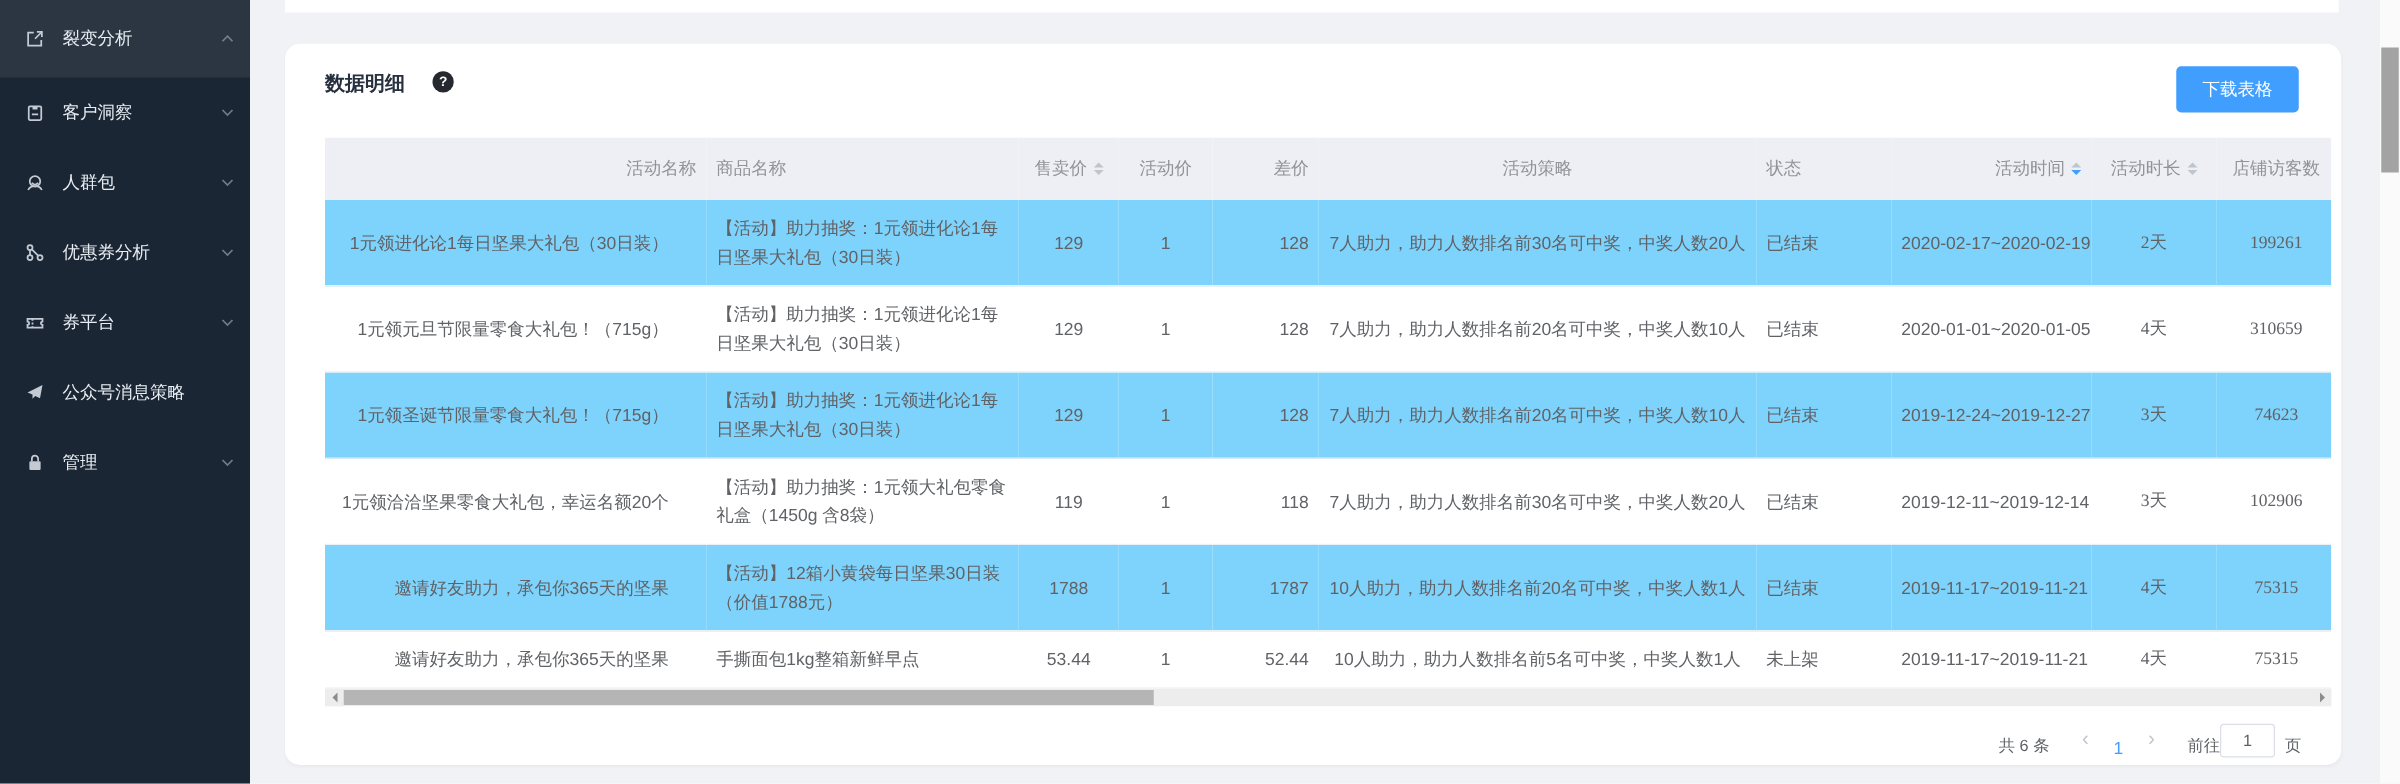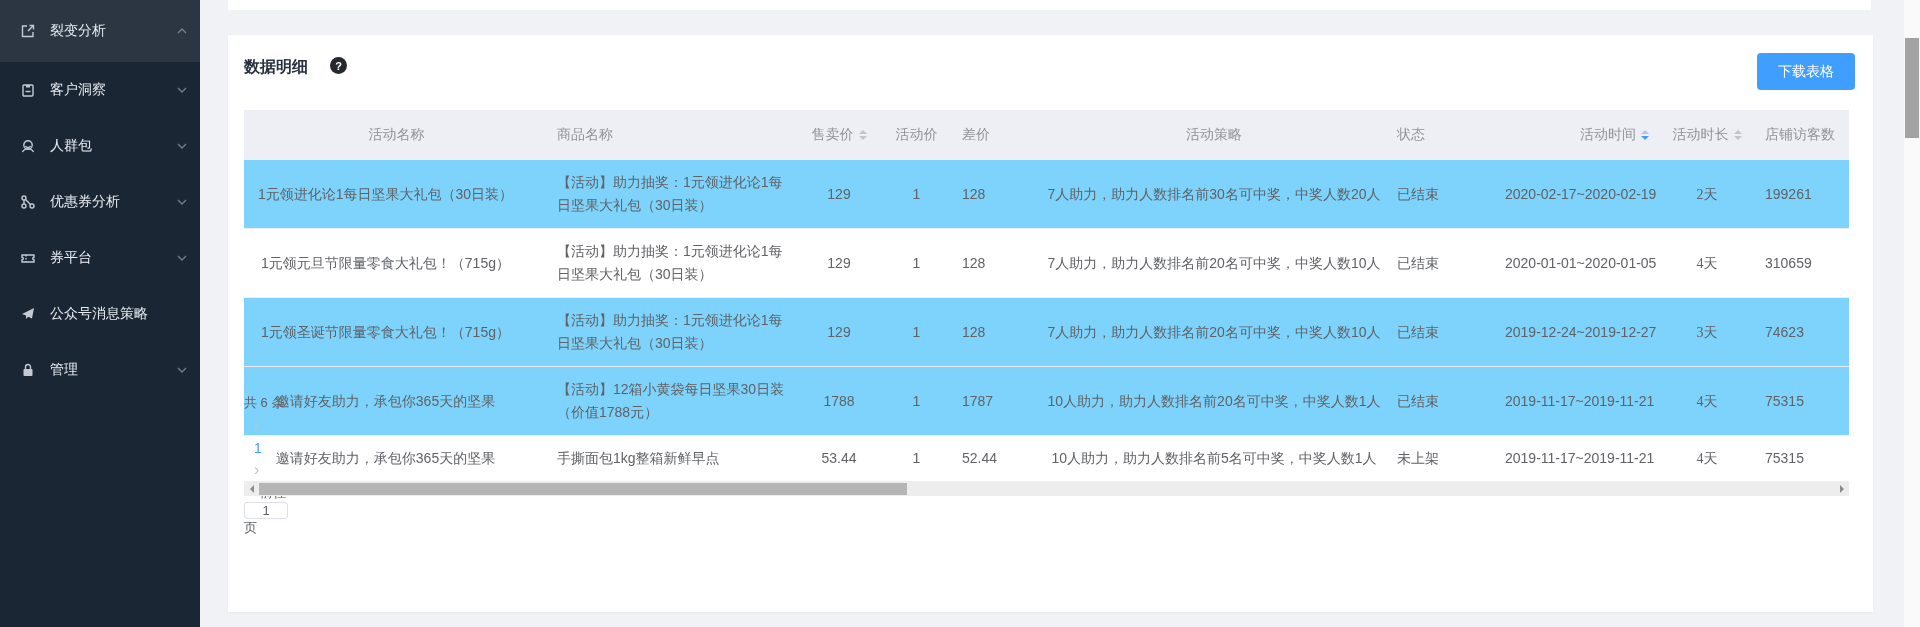--- a/index.html
+++ b/index.html
@@ -34,22 +34,22 @@
 
   
   .top-strip {
     position:absolute; left:228px; top:0; width:1643px; height:10px;
     background:#ffffff; z-index:1;
   }
 
   
   .card {
     position:absolute; left:228px; top:35px; width:1645px; height:577px;
-    background:#ffffff; border-radius:0; box-shadow:0 1px 3px rgba(0,0,0,.04);
-    z-index:2; padding:0 16px;
+    background:#ffffff; border-radius:12px; box-shadow:0 1px 3px rgba(0,0,0,.04);
+    z-index:2; padding:0 32px;
   }
   .card-header { position:relative; height:75px; }
   .card-title {
     position:absolute; left:0; top:22px; font-size:16px; font-weight:bold; color:#27303f;
   }
   .help-icon {
     position:absolute; left:86px; top:22px; width:17px; height:17px; border-radius:50%;
     background:#25282e; color:#ffffff; font-size:11px; font-weight:bold;
     display:inline-flex; align-items:center; justify-content:center;
   }
@@ -64,31 +64,31 @@
   table { border-collapse:collapse; table-layout:fixed; width:1605px; }
   thead th {
     background:#edeff4; color:#909399; font-weight:normal; font-size:14px;
     height:50px; padding:0 8px; white-space:nowrap;
   }
   tbody td {
     color:#606266; font-size:14px; line-height:23px; padding:11px 8px;
     border-bottom:1px solid #ebeef5; text-align:center; word-break:break-all;
   }
   tbody tr.striped { background:#7dd3fc; }
-  .col-name            { width:305px; text-align:center; }
+  .col-name            { width:305px; text-align:right; }
   td.col-name          { padding-right:30px; }
   .col-product         { width:250px; text-align:left; }
   .col-sell_price      { width:80px;  text-align:center; }
   .col-activity_price  { width:75px;  text-align:center; }
-  .col-price_diff      { width:85px;  text-align:left; }
+  .col-price_diff      { width:85px;  text-align:right; }
   .col-strategy        { width:350px; text-align:center; }
   .col-status          { width:108px; text-align:left; }
   .col-time            { width:160px; text-align:right; white-space:nowrap; }
   .col-duration        { width:100px; text-align:center;font-family:Liberation Serif, serif; }
-  .col-visitors        { width:92px;  text-align:left; padding-right:4px; }
+  .col-visitors        { width:92px;  text-align:center; padding-right:4px;font-family:Liberation Serif, serif; }
   .sort-carets { display:inline-flex; flex-direction:column; vertical-align:middle; margin-left:5px; }
   .caret { width:0; height:0; border:4px solid transparent; }
   .caret.up   { border-bottom-color:#c0c4cc; margin-bottom:2px; }
   .caret.down { border-top-color:#c0c4cc; }
   .caret.down.active { border-top-color:#409eff; }
 
   
   .hscroll {
     position:relative; width:1605px; height:14px; background:#ededed; margin-top:0;
   }
@@ -98,22 +98,22 @@
   }
   .hs-arrow.left { left:0; } .hs-arrow.right { right:0; }
   .tri-left  { width:0;height:0;border:4px solid transparent;border-right-color:#8c8c8c;margin-right:3px; }
   .tri-right { width:0;height:0;border:4px solid transparent;border-left-color:#8c8c8c;margin-left:3px; }
   .hs-thumb {
     position:absolute; left:15px; top:1px; width:648px; height:12px; background:#b5b5b5; cursor:grab;
   }
 
   
   .pagination {
-    margin-top:13px; display:flex; justify-content:flex-end; align-items:flex-start;
-    height:28px; color:#606266; font-size:13px;flex-direction:column;
+    margin-top:13px; display:flex; justify-content:flex-end; align-items:flex-end;
+    height:28px; color:#606266; font-size:13px;
   }
   .pg-total { margin-right:16px; }
   .pg-arrow { color:#c0c4cc; font-size:16px; padding:0 10px; cursor:pointer; line-height:28px; }
   .pg-num { color:#409eff; font-size:14px; padding:0 10px; cursor:pointer; }
   .pg-goto { margin-left:16px; margin-right:0; }
   .pg-input {
     width:44px; height:27px; border:1px solid #dcdfe6; border-radius:3px;
     text-align:center; font-size:13px; color:#606266; font-family:inherit; margin-right:8px;
   }
 
@@ -271,20 +271,32 @@
             <td class="col-product">【活动】助力抽奖：1元领进化论1每日坚果大礼包（30日装）</td>
             <td class="col-sell_price">129</td>
             <td class="col-activity_price">1</td>
             <td class="col-price_diff">128</td>
             <td class="col-strategy">7人助力，助力人数排名前20名可中奖，中奖人数10人</td>
             <td class="col-status">已结束</td>
             <td class="col-time">2019-12-24~2019-12-27</td>
             <td class="col-duration">3天</td>
             <td class="col-visitors">74623</td>
           </tr>
+          <tr>
+            <td class="col-name">1元领洽洽坚果零食大礼包，幸运名额20个</td>
+            <td class="col-product">【活动】助力抽奖：1元领大礼包零食礼盒（1450g 含8袋）</td>
+            <td class="col-sell_price">119</td>
+            <td class="col-activity_price">1</td>
+            <td class="col-price_diff">118</td>
+            <td class="col-strategy">7人助力，助力人数排名前30名可中奖，中奖人数20人</td>
+            <td class="col-status">已结束</td>
+            <td class="col-time">2019-12-11~2019-12-14</td>
+            <td class="col-duration">3天</td>
+            <td class="col-visitors">102906</td>
+          </tr>
           <tr class="striped">
             <td class="col-name">邀请好友助力，承包你365天的坚果</td>
             <td class="col-product">【活动】12箱小黄袋每日坚果30日装（价值1788元）</td>
             <td class="col-sell_price">1788</td>
             <td class="col-activity_price">1</td>
             <td class="col-price_diff">1787</td>
             <td class="col-strategy">10人助力，助力人数排名前20名可中奖，中奖人数1人</td>
             <td class="col-status">已结束</td>
             <td class="col-time">2019-11-17~2019-11-21</td>
             <td class="col-duration">4天</td>

